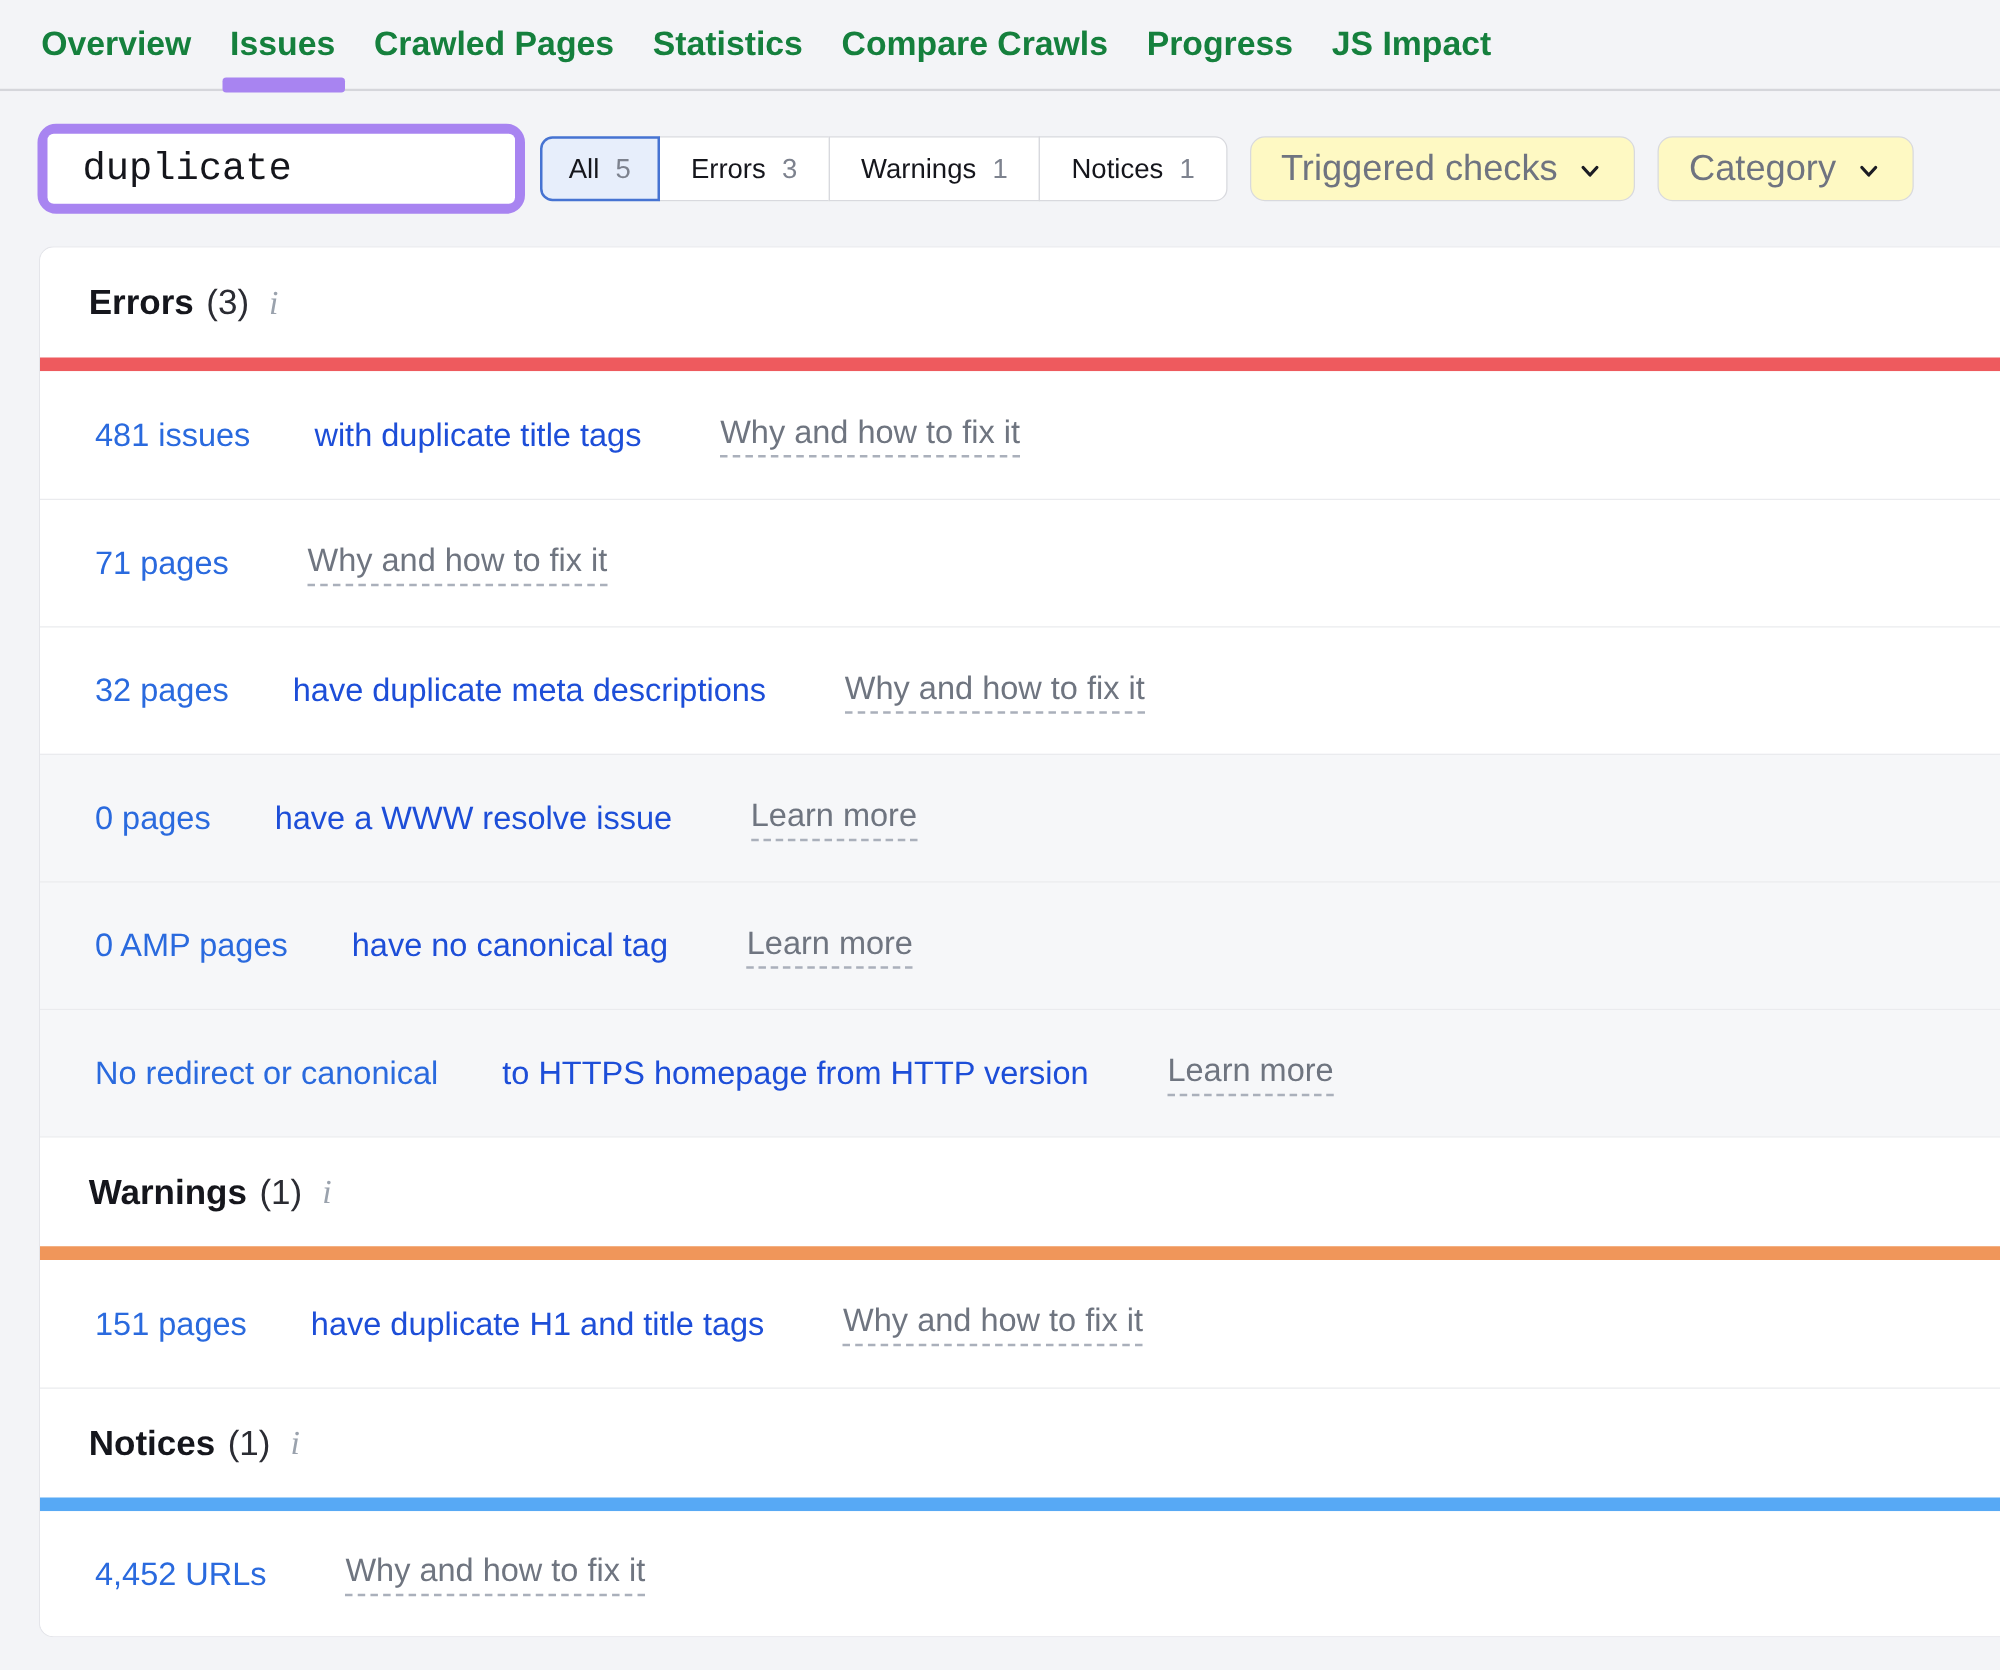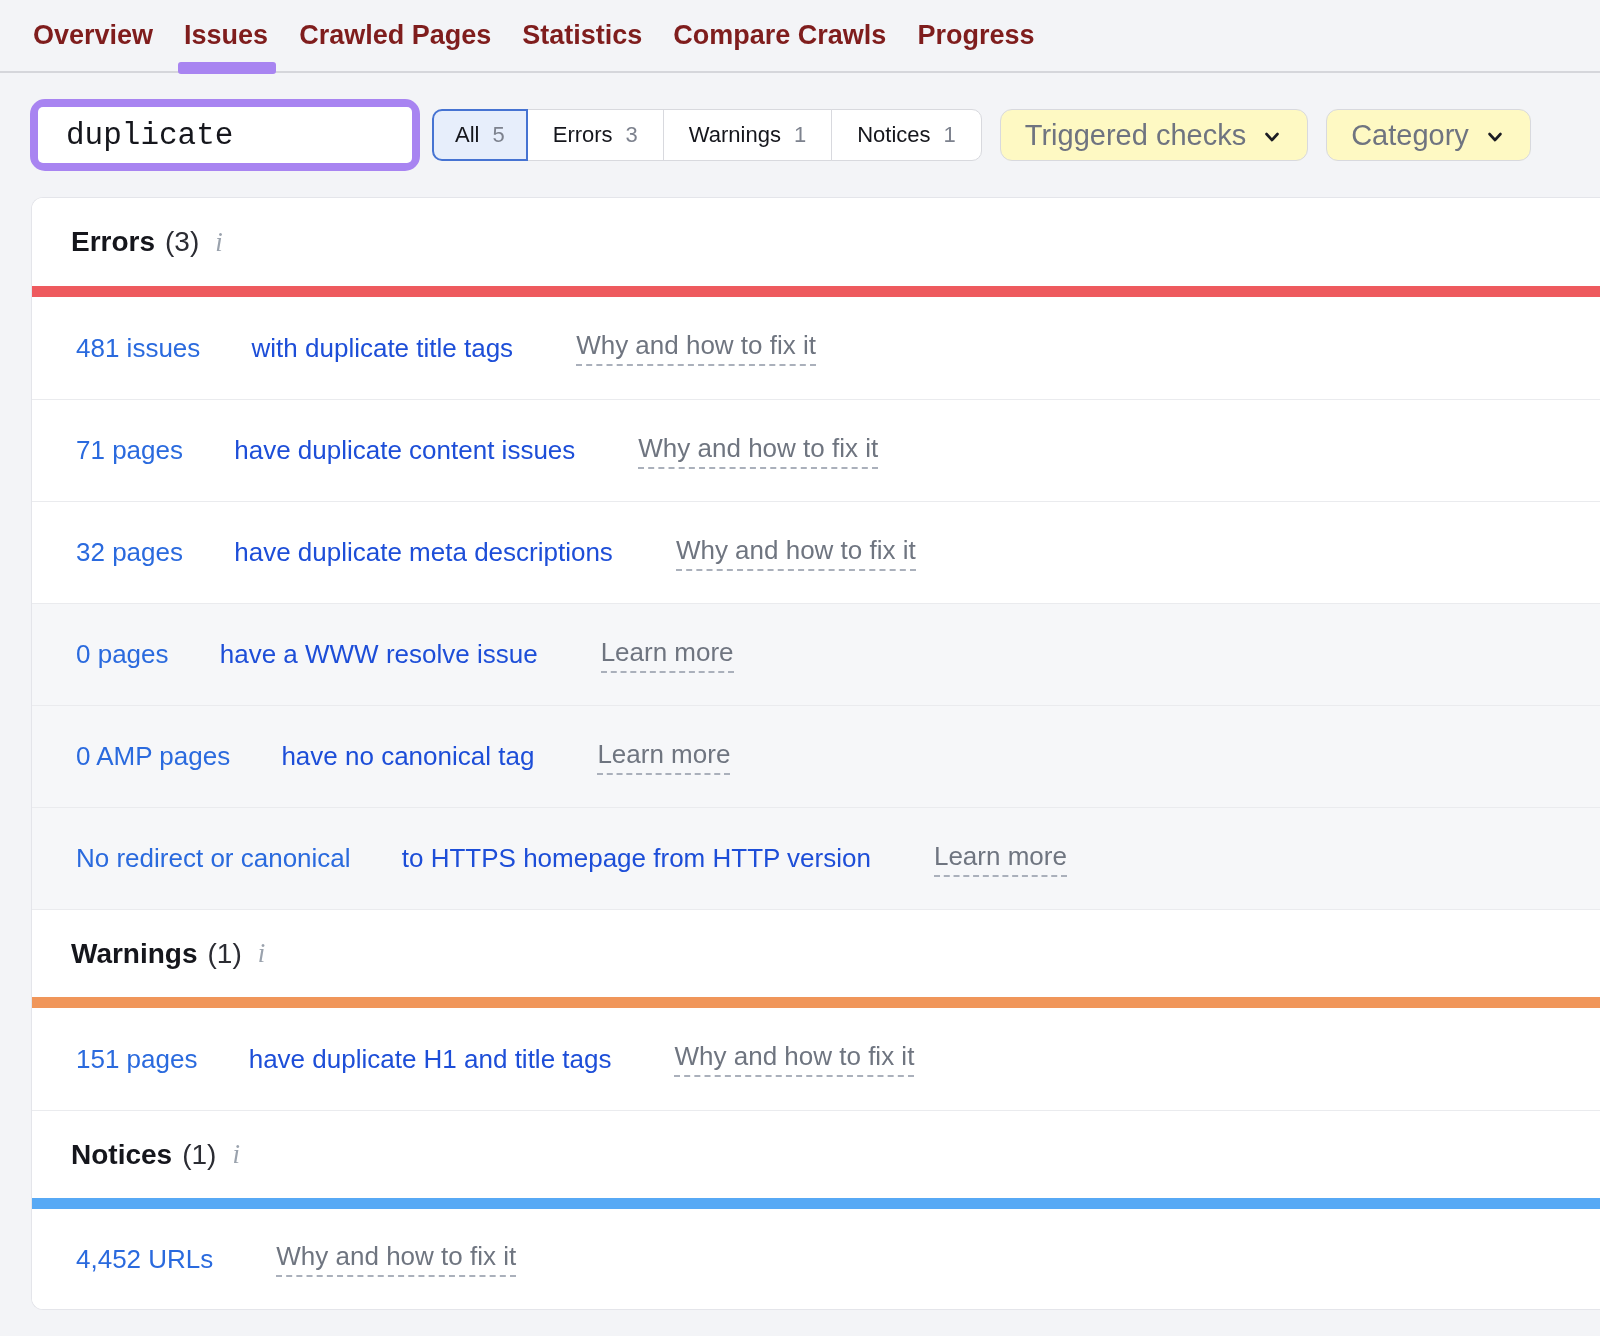--- a/index.html
+++ b/index.html
@@ -17,21 +17,21 @@
     border-bottom:2px solid #d5d6db;
     display:flex;
     align-items:center;
     padding-left:33px;
     gap:31px;
   }
   .nav-item {
     position:relative;
     font-size:27px;
     font-weight:600;
-    color:#7f1d1d;
+    color:#15803d;
     height:73px;
     display:flex;
     align-items:center;
     cursor:pointer;
     white-space:nowrap;
   }
   .nav-underline {
     position:absolute;
     left:-6px; right:-8px;
     bottom:-2px;
@@ -173,20 +173,21 @@
 <nav class="topnav">
   <div class="nav-item">Overview</div>
   <div class="nav-item">
     <span>Issues</span>
     <div class="nav-underline" style="background-color: rgb(168, 132, 241);"></div>
   </div>
   <div class="nav-item">Crawled Pages</div>
   <div class="nav-item">Statistics</div>
   <div class="nav-item">Compare Crawls</div>
   <div class="nav-item">Progress</div>
+  <div class="nav-item">JS Impact</div>
 </nav>
 
 <div class="toolbar">
 
   <div class="search-highlight">
     <div class="search-box">
       <svg width="26" height="26" viewBox="0 0 26 26">
         <circle cx="11" cy="11" r="6.5" fill="none" stroke="#99a1ad" stroke-width="2.4"></circle>
         <line x1="15.8" y1="15.8" x2="21.5" y2="21.5" stroke="#99a1ad" stroke-width="2.4" stroke-linecap="round"></line>
       </svg>
@@ -242,21 +243,20 @@
     </div>
     <div class="sec-bar" style="background-color: rgb(238, 90, 94);"></div>
     <div class="sec-rows">
       <div class="row">
         <a class="row-link">481 issues</a>
         <span class="row-text"> with duplicate title tags</span>
         <a class="row-action">Why and how to fix it</a>
       </div>
       <div class="row">
         <a class="row-link">71 pages</a>
-        <span class="row-text"> have duplicate content issues</span>
         <a class="row-action">Why and how to fix it</a>
       </div>
       <div class="row">
         <a class="row-link">32 pages</a>
         <span class="row-text"> have duplicate meta descriptions</span>
         <a class="row-action">Why and how to fix it</a>
       </div>
       <div class="row muted">
         <a class="row-link">0 pages</a>
         <span class="row-text"> have a WWW resolve issue</span>

